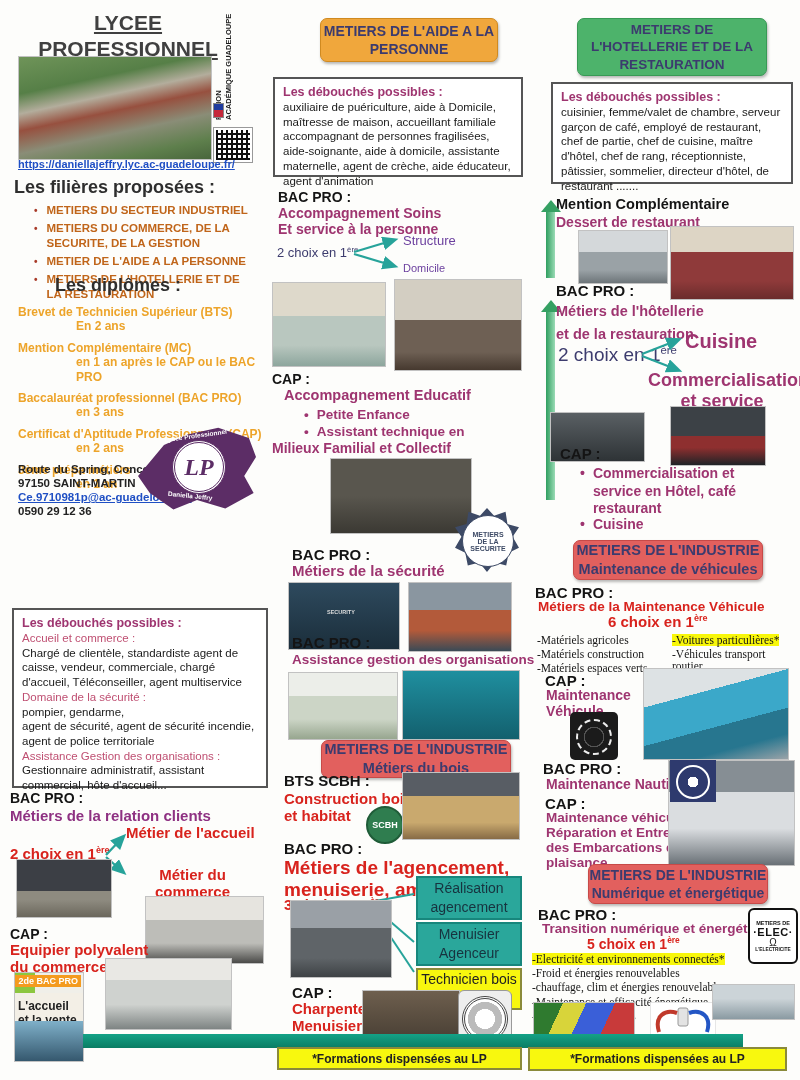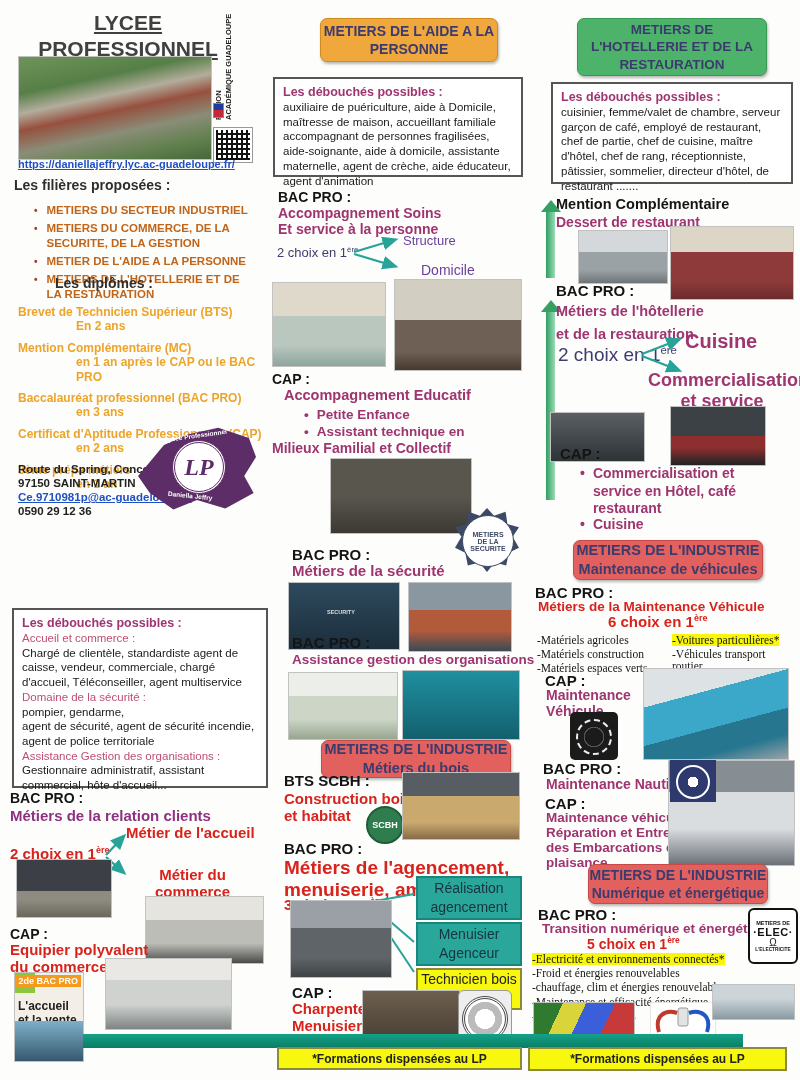--- a/index.html
+++ b/index.html
@@ -1,21 +1,21 @@
 <!DOCTYPE html>
 <html><head>
 <meta charset="utf-8">
 <style>
   html,body{margin:0;padding:0;background:#ddd;}
   .page{position:relative;width:800px;height:1080px;background:#fdfdfb;margin:0 auto;
         font-family:"Liberation Sans",sans-serif;overflow:hidden;}
   .abs{position:absolute;}
   .pre{white-space:pre-line;}
   .title{font-size:21px;font-weight:bold;color:#404040;text-align:center;line-height:1.25;}
-  .h1{font-size:14px;font-weight:bold;color:#2e2e2e;}
+  .h1{font-size:18px;font-weight:bold;color:#2e2e2e;}
   .lbl{font-weight:bold;color:#141414;font-size:14px;}
   .mag{color:#9e3570;font-weight:bold;}
   .redt{color:#d8231d;font-weight:bold;}
   .purp{color:#6b3f9e;}
   .choixd{color:#3d3c6e;}
   .hdr{border-radius:7px;text-align:center;font-weight:bold;color:#3c3b6e;
        box-shadow:1px 2px 3px rgba(0,0,0,.28);display:flex;flex-direction:column;
        align-items:center;justify-content:center;line-height:1.3;}
   .hdr-orange{background:#f0a73c;border:1px solid #d08a20;}
   .hdr-green{background:#4db36b;border:1px solid #389a55;}
@@ -191,21 +191,21 @@
   </div>
   <svg class="abs" style="left:352px;top:233px;" width="48" height="40" viewBox="0 0 48 40">
     <defs>
         <marker id="ah1" markerWidth="8" markerHeight="8" refX="5" refY="3" orient="auto">
           <path d="M0,0 L7,3 L0,6 Z" fill="#27a39a"></path>
         </marker>
       </defs>
     <path d="M2,19 L42,7" stroke="#27a39a" stroke-width="2.3" fill="none" marker-end="url(#ah1)"></path>
     <path d="M2,21 L42,33" stroke="#27a39a" stroke-width="2.3" fill="none" marker-end="url(#ah1)"></path>
   </svg>
-  <div class="abs purp" style="left:403px;top:262px;font-size:14px;margin-left:18px;">Domicile</div>
+  <div class="abs purp" style="left:403px;top:262px;font-size:11px;">Domicile</div>
 
   <div class="abs photo" style="left:272px;top:282px;width:112px;height:83px;background:linear-gradient(180deg,#ded9cb 0 40%,#b9c7bf 40% 75%,#8da69d 100%);"></div>
   <div class="abs photo" style="left:394px;top:279px;width:126px;height:90px;background:linear-gradient(180deg,#d3cec2 0 45%,#6e6054 45% 80%,#46392f 100%);"></div>
 
   <div class="abs lbl" style="left:272px;top:371px;">CAP :</div>
   <div class="abs mag" style="left:284px;top:387px;font-size:14.5px;">Accompagnement Educatif</div>
   <div class="abs mbul" style="left:304px;top:407px;">
       <span>•</span>
       <span>Petite Enfance</span>
     </div>

